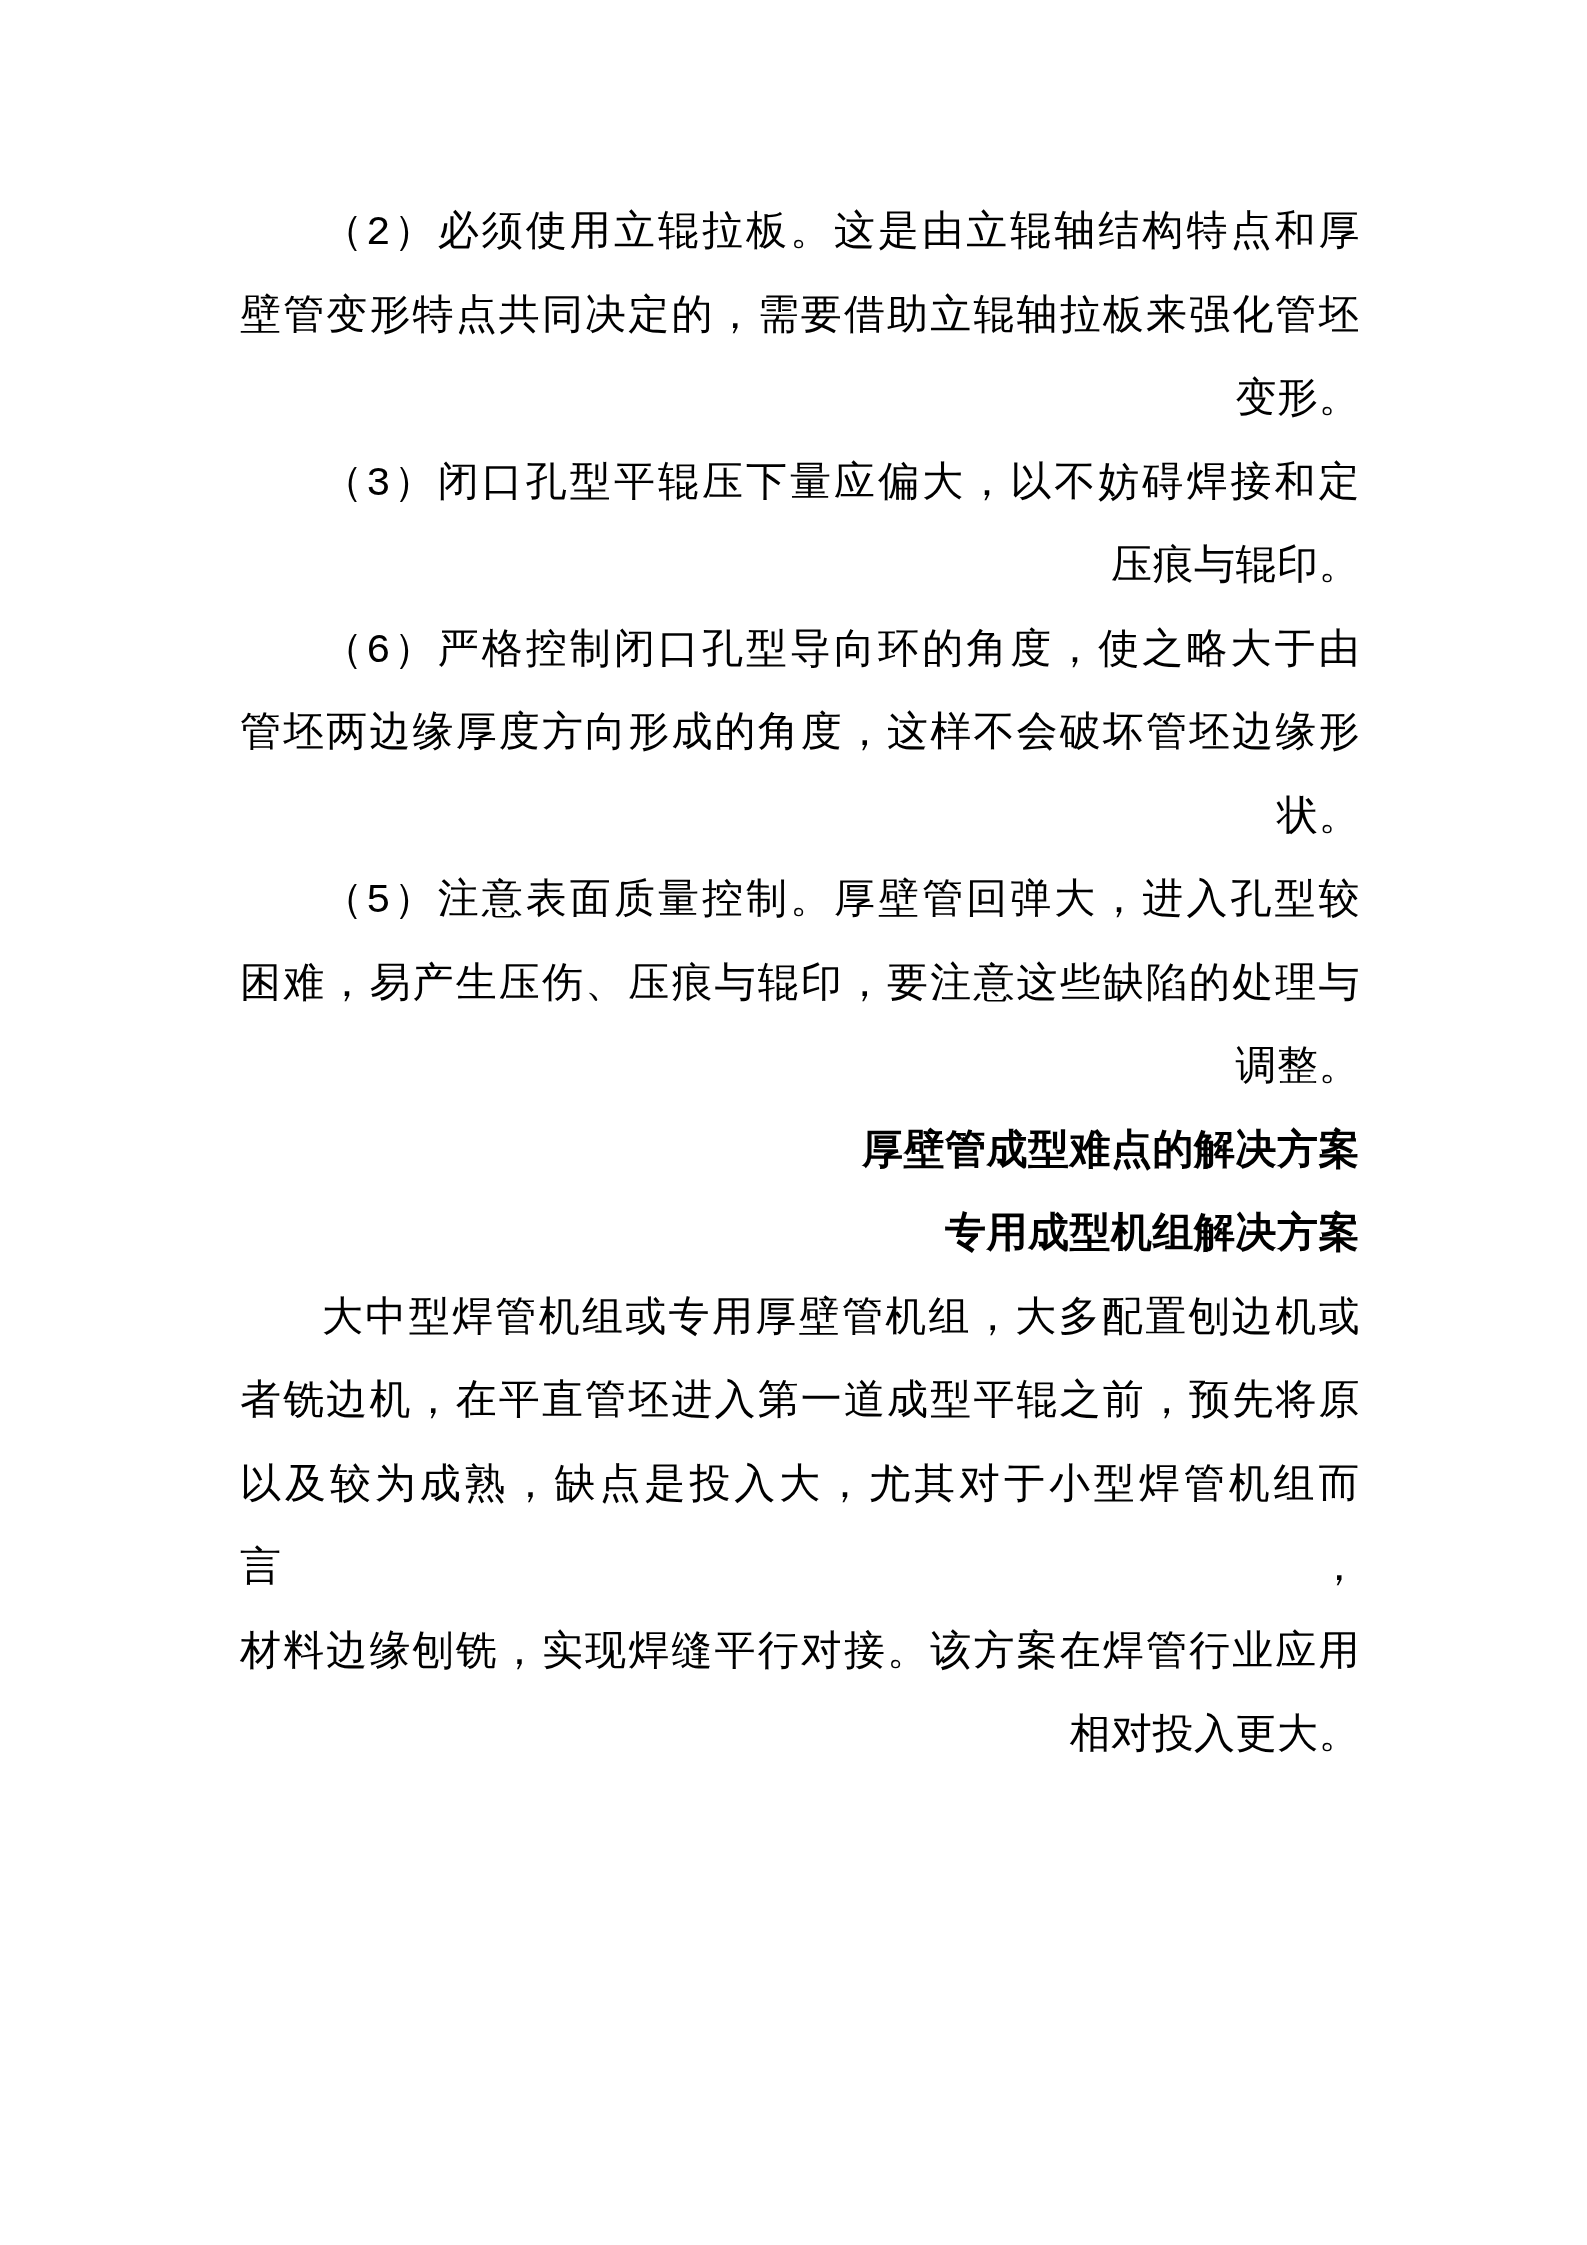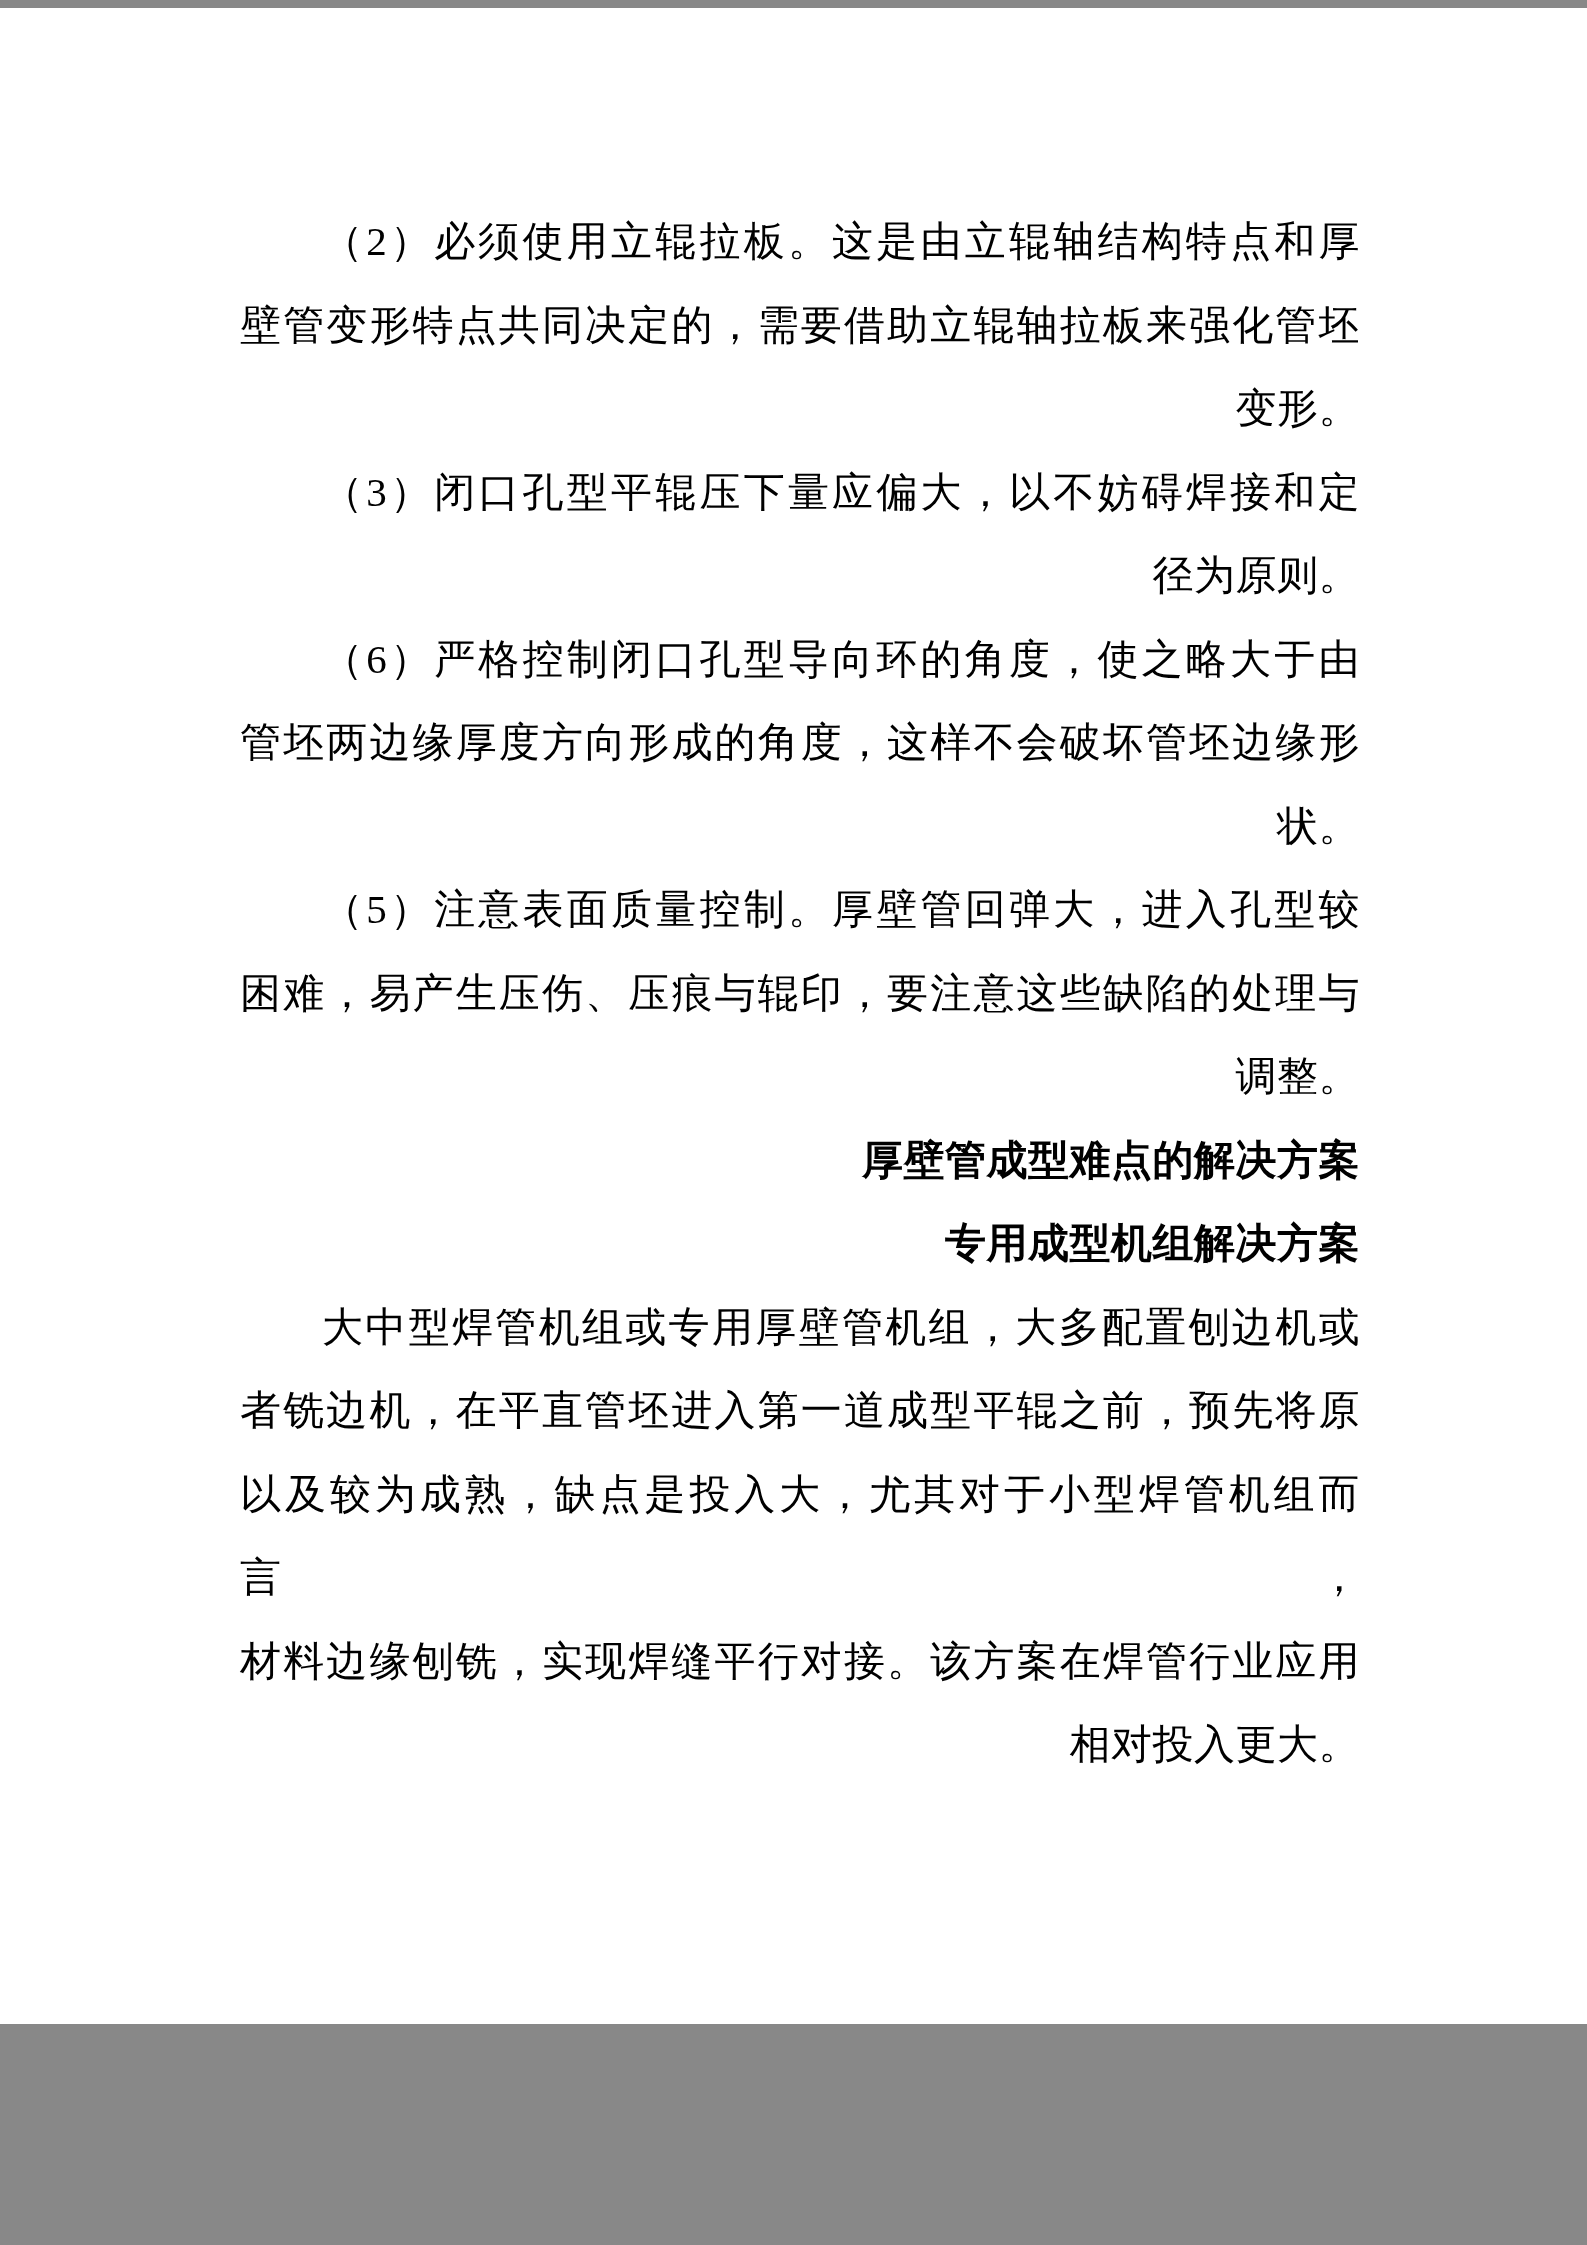--- a/index.html
+++ b/index.html
@@ -3,26 +3,26 @@
 <meta charset="utf-8">
 <style>
   html, body {
     margin: 0;
     padding: 0;
     background: #888888;
   }
   .page {
     position: relative;
     width: 1587px;
-    height: 2016px;
-    margin: 8px auto;
+    height: 2245px;
+    margin: 0 auto;
     background: #ffffff;
     overflow: hidden;
     color: #000000;
-    font-family: Liberation Serif, serif;
+    font-family: Liberation Mono, monospace;
   }
   .text-block {
     position: absolute;
     left: 240px;
     top: 192px;
     width: 1120px;
     font-size: 41px;
     line-height: 83.5px;
     letter-spacing: 0.5px;
   }
@@ -49,21 +49,21 @@
 
 <div class="page">
   <div class="text-block" id="doc-body">
       <div class="block paragraph">
         <div class="line first fill">（2）必须使用立辊拉板。这是由立辊轴结构特点和厚</div>
         <div class="line fill">壁管变形特点共同决定的，需要借助立辊轴拉板来强化管坯</div>
         <div class="line">变形。</div>
       </div>
       <div class="block paragraph">
         <div class="line first fill">（3）闭口孔型平辊压下量应偏大，以不妨碍焊接和定</div>
-        <div class="line">径为原则。</div>
+        <div class="line">压痕与辊印。</div>
       </div>
       <div class="block paragraph">
         <div class="line first fill">（6）严格控制闭口孔型导向环的角度，使之略大于由</div>
         <div class="line fill">管坯两边缘厚度方向形成的角度，这样不会破坏管坯边缘形</div>
         <div class="line">状。</div>
       </div>
       <div class="block paragraph">
         <div class="line first fill">（5）注意表面质量控制。厚壁管回弹大，进入孔型较</div>
         <div class="line fill">困难，易产生压伤、压痕与辊印，要注意这些缺陷的处理与</div>
         <div class="line">调整。</div>

